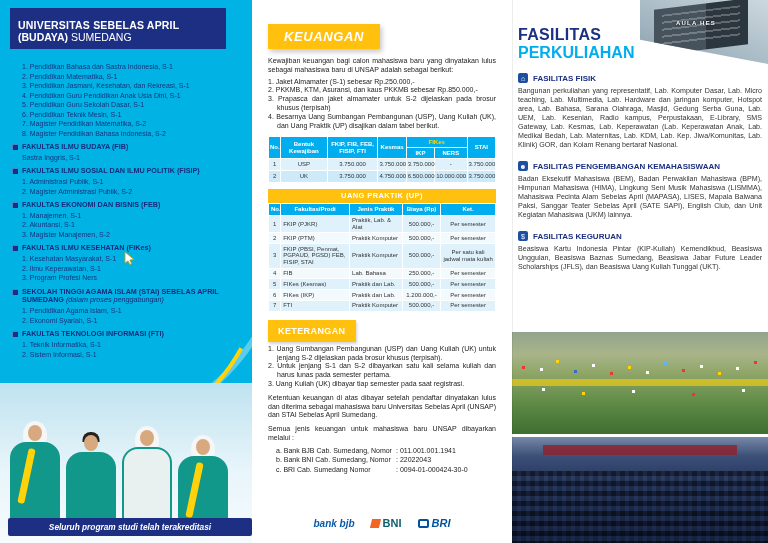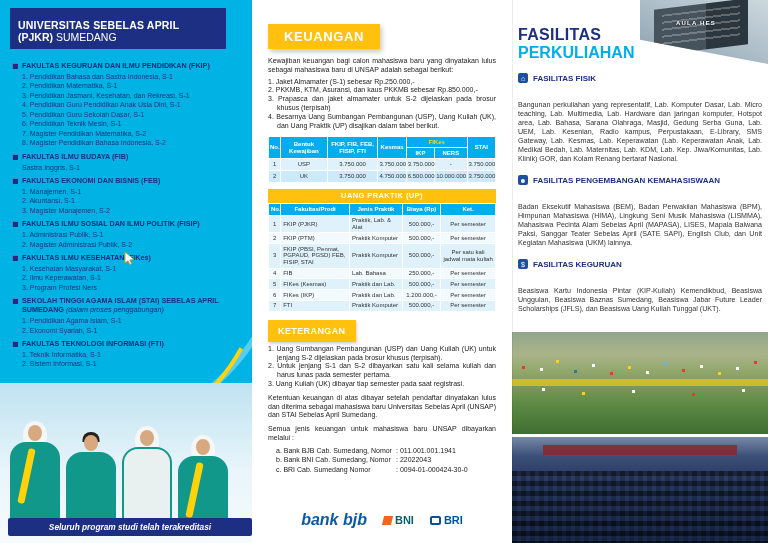--- a/index.html
+++ b/index.html
@@ -34,21 +34,21 @@
   .person .veil{position:absolute;top:-2px;left:50%;transform:translateX(-50%);width:24px;height:28px;background:#f4f6f7;border-radius:50% 50% 42% 42%;}
   .person .hair{position:absolute;top:-1px;left:50%;transform:translateX(-50%);width:17px;height:10px;background:#26201c;border-radius:8px 8px 0 0;}
   .person .head{position:absolute;top:2px;left:50%;transform:translateX(-50%);width:14px;height:16px;background:#d8a97e;border-radius:50%;}
   .person .torso{position:absolute;top:19px;bottom:0;left:50%;transform:translateX(-50%);width:50px;background:#12978b;border-radius:16px 16px 0 0;}
   .p3 .torso{background:#e9f0f0;box-shadow:inset 0 0 0 2px #12978b;}
   .person .sash{position:absolute;top:25px;left:15px;width:7px;height:56px;background:#ffd20a;transform:rotate(12deg);border-radius:3px;}
   .accreditation{position:absolute;z-index:5;left:8px;right:0;bottom:7px;background:#1c2f82;color:#fff;font-size:8.3px;font-weight:bold;font-style:italic;text-align:center;padding:4px 6px;border-radius:2px;}
 
   
   .panel-mid{width:260px;flex:none;background:#fff;padding:24px 16px 10px;display:flex;flex-direction:column;overflow:hidden;}
-  .keuangan-banner{align-self:flex-start;background:#ffc10e;color:#fff;font-weight:bold;font-size:13px;letter-spacing:.6px;padding:5px 16px;box-shadow:2px 3px 5px rgba(0,0,0,.22);}
+  .keuangan-banner{align-self:flex-start;background:#ffc10e;color:#fff;font-weight:bold;font-size:13px;letter-spacing:.6px;padding:5px 16px;box-shadow:2px 3px 5px rgba(0,0,0,.22);font-style:italic;}
   .intro{font-size:7px;line-height:8.8px;color:#222;text-align:justify;margin-top:8px;}
   .mid-list{list-style:none;margin-top:3px;}
   .mid-list li{font-size:7px;line-height:8.8px;color:#222;padding-left:9px;text-indent:-9px;text-align:justify;}
   table{width:100%;border-collapse:collapse;table-layout:fixed;}
   .t1{margin-top:6px;}
   .t1 th{background:#00aeef;color:#fff;font-size:6px;font-weight:bold;padding:1.5px 1px;border:1px solid #fff;line-height:6.8px;}
   .t1 th.fikes{color:#ffd20a;}
   .t1 td{background:#dff2fc;font-size:6px;text-align:center;padding:2.5px 1px;border:1px solid #fff;color:#333;}
   .t1 tbody tr:nth-child(2) td{background:#cdeafa;}
   .up-title{margin-top:6px;background:#ffc10e;color:#fff;font-weight:bold;font-size:7.5px;text-align:center;padding:2.5px 0;letter-spacing:.4px;}
@@ -58,68 +58,64 @@
   .t2 tbody tr:nth-child(odd) td{background:#dff2fc;}
   .t2 tbody tr:nth-child(even) td{background:#f2fafd;}
   .ket-banner{align-self:flex-start;background:#ffc10e;color:#fff;font-weight:bold;font-size:9px;padding:6px 10px;margin-top:8px;letter-spacing:.4px;box-shadow:1px 2px 3px rgba(0,0,0,.18);}
   .ket-list{margin-top:3px;}
   .closing{font-size:7px;line-height:8.8px;text-align:justify;color:#222;margin-top:5px;}
   .banklist{margin-top:3px;}
   .bank-row{display:flex;font-size:7px;line-height:9.5px;color:#222;padding-left:8px;}
   .bank-row .bl{width:120px;flex:none;}
   .logos{margin-top:auto;display:flex;align-items:center;justify-content:center;gap:16px;padding-bottom:4px;}
   .logo{display:inline-flex;align-items:center;gap:3px;font-weight:bold;}
-  .bjb{color:#0a5aa8;font-style:italic;font-size:16px;}
+  .bjb{color:#0a5aa8;font-style:italic;font-size:10px;}
   .bni{color:#0e5f6d;font-size:11px;}
   .bni-mark{width:9px;height:9px;background:#f26522;transform:skewX(-14deg);display:inline-block;}
-  .bri{color:#00529c;font-size:11px;}
+  .bri{color:#00529c;font-size:11px;font-style:italic;}
   .bri-mark{width:11px;height:9px;border:2px solid #00529c;border-radius:2px;display:inline-block;}
 
   
   .panel-right{width:256px;flex:none;background:#fff;position:relative;padding:26px 6px 0;overflow:hidden;}
   .building-photo{position:absolute;top:0;right:0;width:128px;height:64px;background:linear-gradient(205deg,#cdd8de 0%,#aebfc9 45%,#8aa0ad 100%);clip-path:polygon(0 0,100% 0,100% 100%,0 62%);overflow:hidden;}
   .slab{position:absolute;left:14px;top:4px;width:94px;height:46px;transform:skewY(-7deg);background:linear-gradient(90deg,#46525c 0 55%,#2c363e 55%);}
   .slab::after{content:"";position:absolute;inset:6px 8px;background:repeating-linear-gradient(180deg,rgba(255,255,255,.25) 0 2px,transparent 2px 7px);}
   .building-caption{position:absolute;left:36px;top:20px;color:#fff;font-size:6px;font-weight:bold;letter-spacing:1.2px;text-shadow:0 0 2px #000;}
   .r-title1{color:#1c2f82;font-size:16px;font-weight:bold;letter-spacing:.3px;line-height:18px;}
   .r-title2{color:#00aeef;font-size:16px;font-weight:bold;line-height:18px;}
   .r-sec{margin-top:11px;}
   .sec-head{display:flex;align-items:center;gap:5px;}
   .sec-icon{flex:none;display:inline-flex;align-items:center;justify-content:center;width:10px;height:10px;background:#1c4fa0;color:#fff;font-size:7px;border-radius:2px;}
   .sec-title{font-size:8px;font-weight:bold;color:#1c2f82;}
-  .sec-text{font-size:7.1px;line-height:9px;color:#333;text-align:justify;margin-top:18px;}
+  .sec-text{font-size:7.1px;line-height:9px;color:#333;text-align:justify;margin-top:4px;}
   .photo-stack{position:absolute;left:0;right:0;bottom:0;}
   .photo{position:relative;width:100%;overflow:hidden;}
   .photo-crowd{height:102px;background:linear-gradient(180deg,#93a48d 0%,#a9b489 22%,#8fa668 40%,#5e8a45 70%,#3f6e31 100%);}
   .photo-crowd .band{position:absolute;left:0;right:0;top:46%;height:7px;background:rgba(255,210,10,.6);}
   .photo-crowd .specks{position:absolute;left:10px;top:34px;width:3px;height:3px;background:#e63b2e;box-shadow:18px 2px #fff,34px -6px #ffd20a,52px 4px #2e6fc3,70px -2px #fff,88px 6px #e63b2e,106px 0 #ffd20a,124px 5px #fff,142px -4px #64b5e8,160px 3px #e63b2e,178px -1px #fff,196px 6px #ffd20a,214px 1px #fff,232px -5px #e63b2e,20px 22px #fff,60px 26px #ffd20a,110px 24px #fff,170px 27px #e63b2e,220px 23px #fff;}
   .photo-grad{height:106px;margin-top:3px;background:linear-gradient(180deg,#7689a8 0%,#3c4f77 18%,#24355c 45%,#121e3c 100%);}
   .photo-grad .rows{position:absolute;left:0;right:0;top:32%;bottom:0;background:repeating-linear-gradient(180deg,rgba(0,0,0,.38) 0 5px,rgba(45,65,105,.28) 5px 10px),repeating-linear-gradient(90deg,rgba(0,0,0,.32) 0 5px,transparent 5px 9px);}
   .photo-grad .stage{position:absolute;top:8px;left:12%;width:76%;height:10px;background:#8c2430;opacity:.85;}
 </style>
 </head>
 <body>
 
 <div class="page">
   <div class="fold"></div>
 
   <aside class="panel-left">
     <div class="swoosh2"></div>
     <div class="swoosh"></div>
     <div class="uni-header">
       <div class="t1">UNIVERSITAS SEBELAS APRIL</div>
-      <div class="t2"><span class="b">(PJKR)</span><span> SUMEDANG</span></div>
+      <div class="t2"><span class="b">(BUDAYA)</span><span> SUMEDANG</span></div>
     </div>
 
     <div class="faculty-list">
       <div class="faculty">
-          <div class="fac-head">
-            <span class="bullet"></span>
-            <span class="fac-name"><span>FAKULTAS KEGURUAN DAN ILMU PENDIDIKAN (FKIP)</span> <span class="fac-note"></span></span>
-          </div>
           <ul>
             <li>1. Pendidikan Bahasa dan Sastra Indonesia, S-1</li>
             <li>2. Pendidikan Matematika, S-1</li>
             <li>3. Pendidikan Jasmani, Kesehatan, dan Rekreasi, S-1</li>
             <li>4. Pendidikan Guru Pendidikan Anak Usia Dini, S-1</li>
             <li>5. Pendidikan Guru Sekolah Dasar, S-1</li>
             <li>6. Pendidikan Teknik Mesin, S-1</li>
             <li>7. Magister Pendidikan Matematika, S-2</li>
             <li>8. Magister Pendidikan Bahasa Indonesia, S-2</li>
           </ul>
@@ -129,36 +125,36 @@
             <span class="bullet"></span>
             <span class="fac-name"><span>FAKULTAS ILMU BUDAYA (FIB)</span> <span class="fac-note"></span></span>
           </div>
           <ul>
             <li>Sastra Inggris, S-1</li>
           </ul>
         </div>
         <div class="faculty">
           <div class="fac-head">
             <span class="bullet"></span>
+            <span class="fac-name"><span>FAKULTAS ILMU SOSIAL DAN ILMU POLITIK (FISIP)</span> <span class="fac-note"></span></span>
+          </div>
+          <ul>
+            <li>1. Administrasi Publik, S-1</li>
+            <li>2. Magister Administrasi Publik, S-2</li>
+          </ul>
+        </div>
+        <div class="faculty">
+          <div class="fac-head">
+            <span class="bullet"></span>
             <span class="fac-name"><span>FAKULTAS EKONOMI DAN BISNIS (FEB)</span> <span class="fac-note"></span></span>
           </div>
           <ul>
             <li>1. Manajemen, S-1</li>
             <li>2. Akuntansi, S-1</li>
             <li>3. Magister Manajemen, S-2</li>
-          </ul>
-        </div>
-        <div class="faculty">
-          <div class="fac-head">
-            <span class="bullet"></span>
-            <span class="fac-name"><span>FAKULTAS ILMU SOSIAL DAN ILMU POLITIK (FISIP)</span> <span class="fac-note"></span></span>
-          </div>
-          <ul>
-            <li>1. Administrasi Publik, S-1</li>
-            <li>2. Magister Administrasi Publik, S-2</li>
           </ul>
         </div>
         <div class="faculty">
           <div class="fac-head">
             <span class="bullet"></span>
             <span class="fac-name"><span>FAKULTAS ILMU KESEHATAN (FIKes)</span> <span class="fac-note"></span></span>
           </div>
           <ul>
             <li>1. Kesehatan Masyarakat, S-1</li>
             <li>2. Ilmu Keperawatan, S-1</li>

